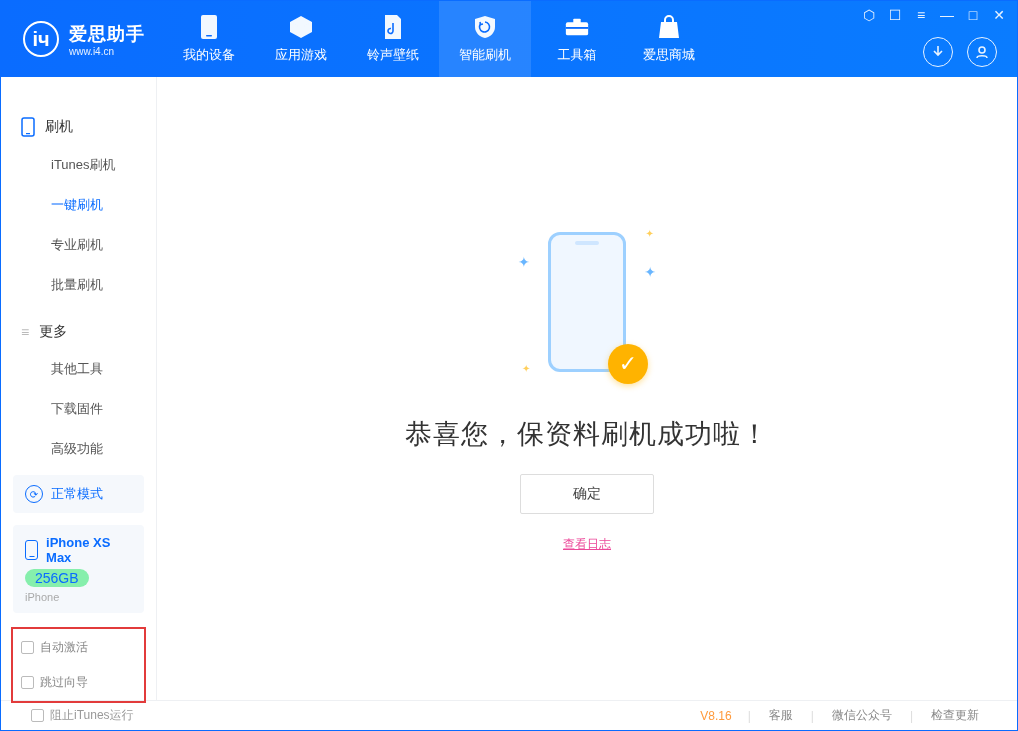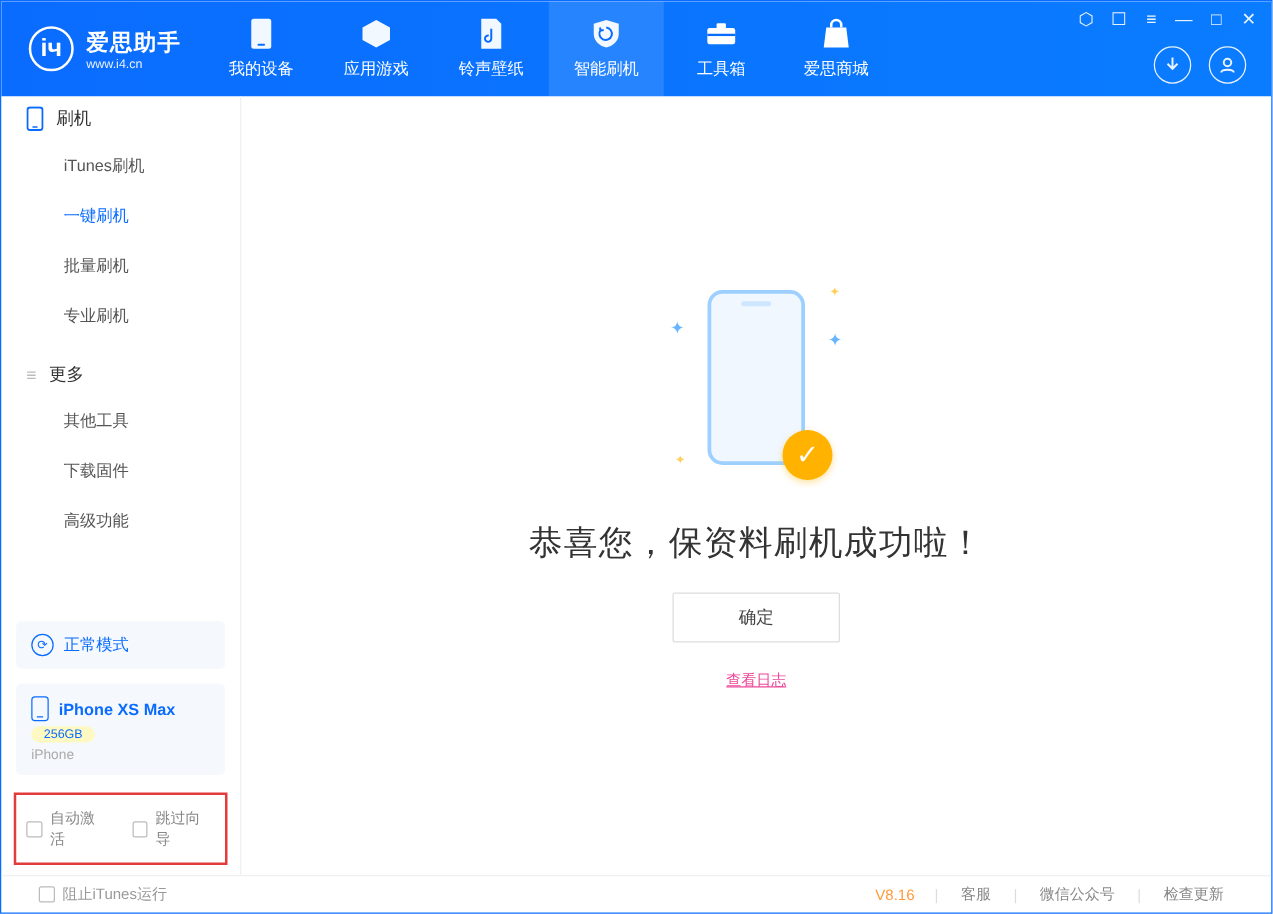--- a/index.html
+++ b/index.html
@@ -16,35 +16,35 @@
 .nav-item { width: 92px; display: flex; flex-direction: column; align-items: center; justify-content: center; color: #fff; font-size: 13px; cursor: pointer; gap: 6px; position: relative; }
 .nav-item.active { background: rgba(255,255,255,.12); }
 .nav-icon { width: 26px; height: 26px; display: flex; align-items: center; justify-content: center; }
 .title-controls { position: absolute; top: 6px; right: 10px; display: flex; gap: 10px; color: #fff; font-size: 14px; }
 .title-controls span { cursor: pointer; opacity: .9; width: 16px; text-align: center; }
 .right-circles { position: absolute; right: 20px; bottom: 10px; display: flex; gap: 14px; }
 .circ-btn { width: 30px; height: 30px; border: 1.8px solid #fff; border-radius: 50%; display: flex; align-items: center; justify-content: center; color: #fff; cursor: pointer; opacity: .9; }
 
 
 .body { display: flex; height: calc(100% - 76px - 30px); }
-.sidebar { width: 192px; border-right: 1px solid #eef0f3; padding-top: 0; display: flex; flex-direction: column; position: relative; }
+.sidebar { width: 156px; border-right: 1px solid #eef0f3; padding-top: 32px; display: flex; flex-direction: column; position: relative; }
 .side-group-title { display: flex; align-items: center; gap: 10px; padding: 8px 20px; color: #333; font-size: 14px; font-weight: 500; }
 .side-item { padding: 11px 20px 11px 50px; font-size: 13px; color: #555; cursor: pointer; }
 .side-item.active { color: #0a6cff; }
 .side-spacer { flex: 1; }
 .mode-card, .device-card { margin: 6px 12px; background: #f5f8fc; border-radius: 4px; padding: 10px 12px; font-size: 13px; display: flex; align-items: center; gap: 8px; }
 .device-card { flex-direction: column; align-items: flex-start; gap: 4px; }
 .device-name { color: #0a6cff; font-weight: 600; font-size: 13px; }
 .device-name-row { display: flex; align-items: center; gap: 8px; }
-.badge { display: inline-block; background: #fef9c3; color: #0a6cff; border-radius: 10px; padding: 1px 10px; font-size: 10px; }
+.badge { display: inline-block; background: #86efac; color: #0a6cff; border-radius: 10px; padding: 1px 10px; font-size: 14px; }
 .device-type { color: #aaa; font-size: 11px; }
 .mode-icon { width: 18px; height: 18px; border: 1.6px solid #0a6cff; border-radius: 50%; display: flex; align-items: center; justify-content: center; color: #0a6cff; font-size: 10px; }
 .phone-mini { width:14px; height:20px; border:1.6px solid #0a6cff; border-radius:3px; position:relative; }
 .phone-mini::after{ content:''; position:absolute; bottom:2px; left:50%; width:5px; height:1.5px; background:#0a6cff; transform:translateX(-50%);}
-.checkbox-row { border: 2px solid #e23b3b; margin: 8px 10px 8px 10px; padding: 10px 8px; display: flex; gap: 18px; font-size: 12px; color: #888; }
+.checkbox-row { border: 2px solid #e23b3b; margin: 8px 10px 8px 10px; padding: 10px 8px; display: flex; gap: 18px; font-size: 12px; color: #888; flex-direction: column; }
 .chk { display: flex; align-items: center; gap: 6px; cursor: pointer; }
 .chk-box { width: 13px; height: 13px; border: 1px solid #bbb; border-radius: 2px; }
 
 
 .main { flex: 1; display: flex; flex-direction: column; align-items: center; justify-content: center; gap: 22px; }
 .phone-illus { position: relative; width: 110px; height: 170px; }
 .phone-body { width: 78px; height: 140px; border: 3px solid #9dd0ff; border-radius: 12px; background: #f0f7ff; position: absolute; left: 16px; top: 8px; }
 .phone-body::before { content:''; position:absolute; top:6px; left:50%; transform:translateX(-50%); width:24px; height:4px; background:#cfe6ff; border-radius:3px; }
 .check-badge { position: absolute; right: -6px; bottom: 10px; width: 40px; height: 40px; background: #ffb300; border-radius: 50%; display:flex; align-items:center; justify-content:center; color:#fff; font-size:22px; box-shadow:0 2px 6px rgba(255,179,0,.4);}
 .sparkle { position:absolute; color:#69b6ff; font-size:14px; }
@@ -161,22 +161,22 @@
       <span>
           <svg width="14" height="20" viewBox="0 0 14 20">
             <rect x="1" y="1" width="12" height="18" rx="2" stroke="#0a6cff" stroke-width="1.5" fill="none"></rect>
             <rect x="5" y="16" width="4" height="1.2" fill="#0a6cff"></rect>
           </svg>
         </span>
       <span>刷机</span>
     </div>
     <div class="side-item">iTunes刷机</div>
     <div class="side-item active">一键刷机</div>
+    <div class="side-item">专业刷机</div>
     <div class="side-item">批量刷机</div>
-    <div class="side-item">专业刷机</div>
 
     <div class="side-group-title" style="margin-top:10px">
       <span style="color:#bbb;font-size:14px;">≡</span>
       <span>更多</span>
     </div>
     <div class="side-item">其他工具</div>
     <div class="side-item">下载固件</div>
     <div class="side-item">高级功能</div>
 
     <div class="side-spacer"></div>

